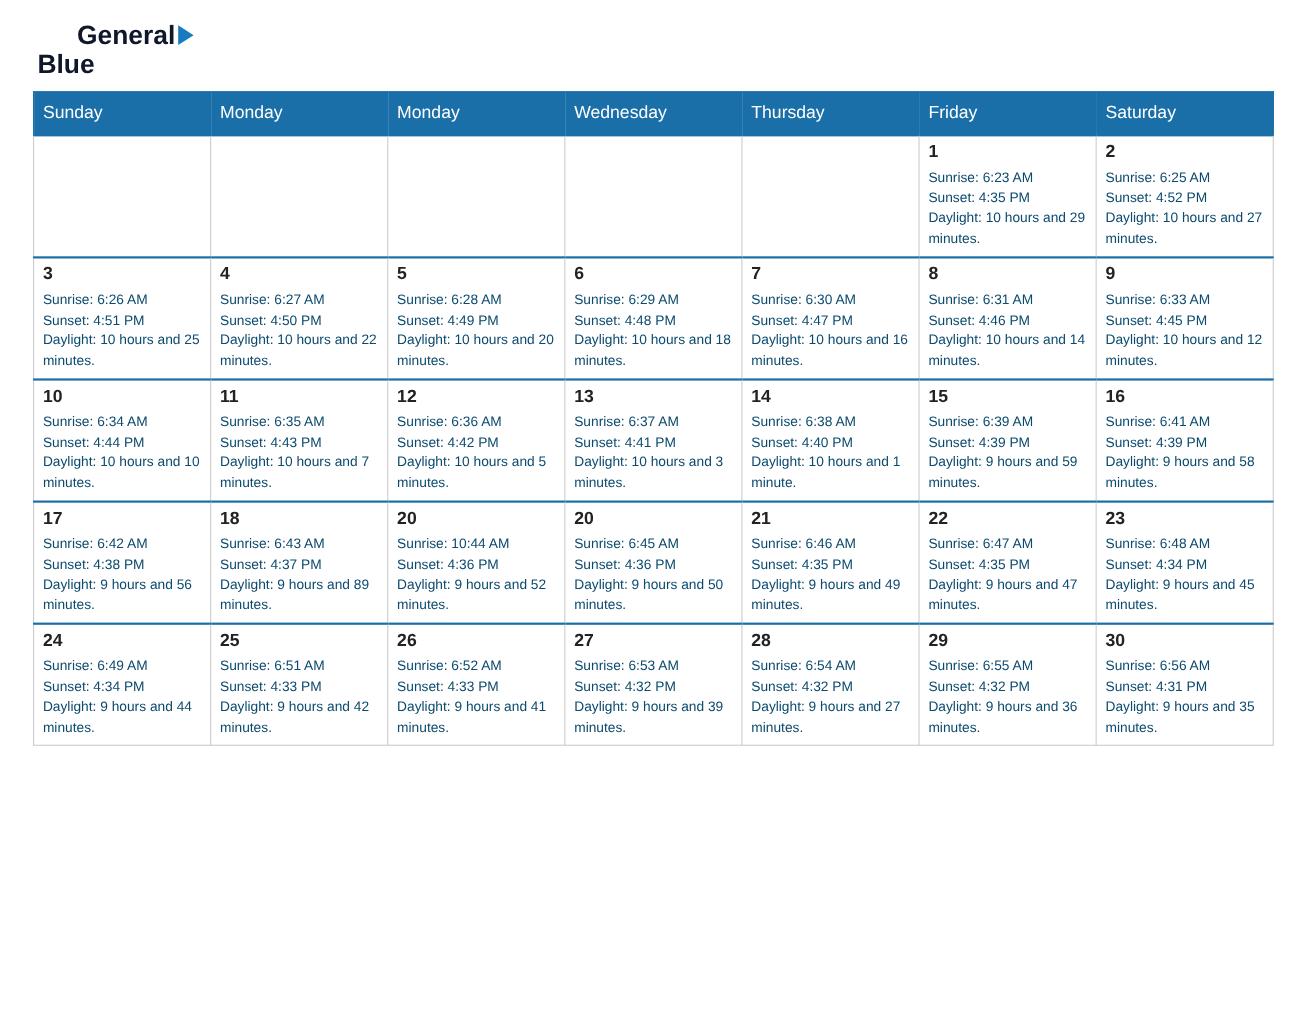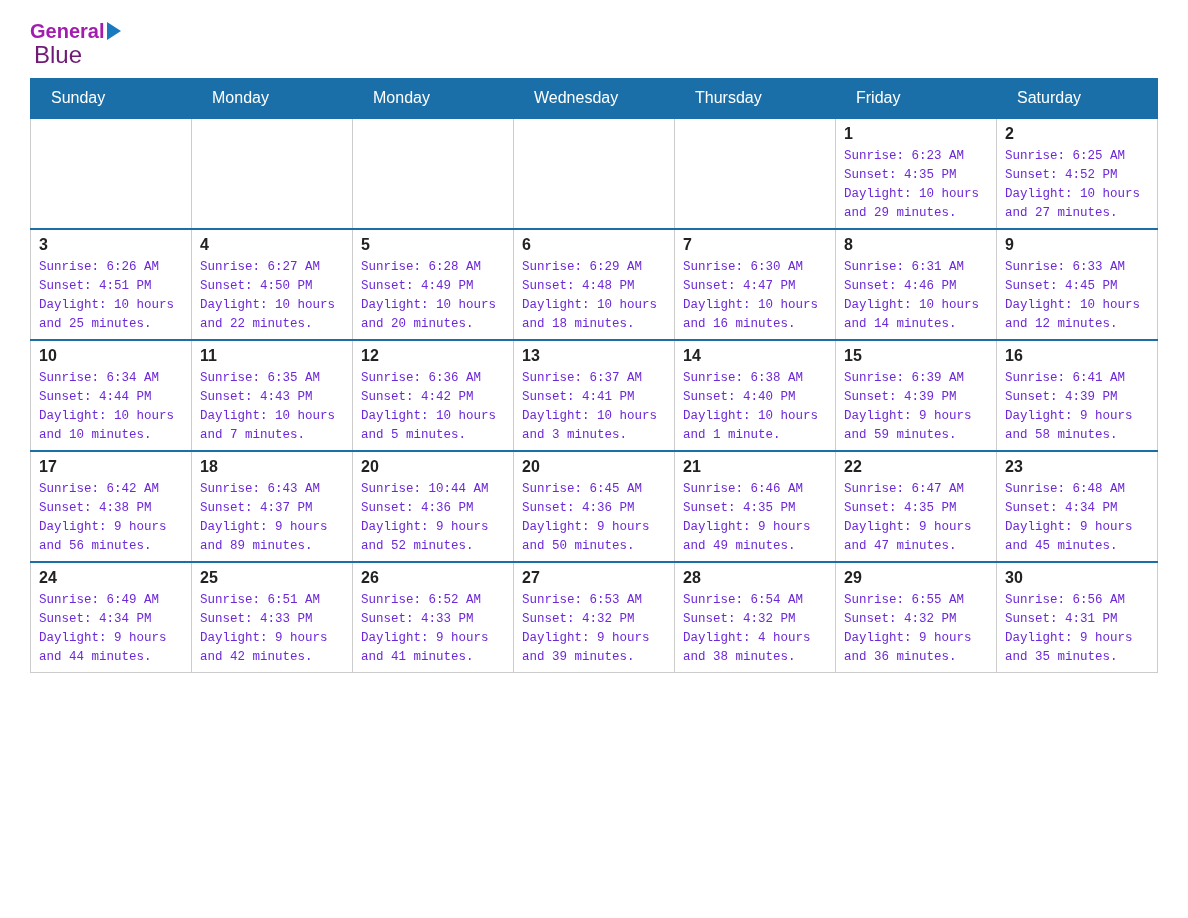--- a/index.html
+++ b/index.html
@@ -39,21 +39,21 @@
     .calendar {
       width: 100%;
       border-collapse: collapse;
       margin-top: 10px;
     }
     .calendar th {
       background-color: #1a6fa8;
       color: #fff;
       font-size: 16px;
       font-weight: normal;
-      padding: 10px 20px;
+      padding: 10px 8px;
       text-align: left;
       border: 1px solid #1a6fa8;
     }
     .calendar td {
       vertical-align: top;
       padding: 6px 8px;
       border: 1px solid #ccc;
       width: 14.28%;
       font-size: 13px;
       color: #444;
@@ -64,38 +64,37 @@
     .day-number {
       font-size: 16px;
       font-weight: bold;
       color: #222;
       display: block;
       margin-bottom: 4px;
     }
     .day-info {
       font-size: 12.5px;
       line-height: 1.5;
-      color: #6d28d9;
-      font-family: Liberation Mono, monospace;
+      color: #0c4a6e;
     }
     .empty-cell {
       background: #f9f9f9;
     }
     tr.week-row td {
       border-top: 2px solid #1a6fa8;
     }
   </style>
 </head>
 <body>
 
 <div class="header">
   <div class="logo">
     <div style="display:flex; flex-direction:column; line-height:1.1;">
-      <span style="font-size:20px; font-weight:bold; color:#a21caf; font-family: Arial, sans-serif;">General<span style="display:inline-block; width:0; height:0; border-left:14px solid #1a7abf; border-top:9px solid transparent; border-bottom:9px solid transparent; margin-left:3px; vertical-align:middle; margin-top:-3px;"></span></span>
-      <span style="font-size:24px; font-weight:normal; color:#701a75; font-family: Arial, sans-serif; margin-left:4px;">Blue</span>
+      <span style="font-size:24px; font-weight:bold; color:#0f172a; font-family: Arial, sans-serif; margin-left: 40px;">General<span style="display:inline-block; width:0; height:0; border-left:14px solid #1a7abf; border-top:9px solid transparent; border-bottom:9px solid transparent; margin-left:3px; vertical-align:middle; margin-top:-3px;"></span></span>
+      <span style="font-size:24px; font-weight:bold; color:#0f172a; font-family: Arial, sans-serif; margin-left:4px;">Blue</span>
     </div>
   </div>
   <div class="title-section">
     <div class="calendar-title"></div>
     <div class="calendar-subtitle"></div>
   </div>
 </div>
 
 <table class="calendar">
   <thead>
@@ -338,21 +337,21 @@
             <div>Sunrise: 6:53 AM</div>
             <div>Sunset: 4:32 PM</div>
             <div>Daylight: 9 hours and 39 minutes.</div>
           </div>
         </td>
         <td>
           <span class="day-number">28</span>
           <div class="day-info">
             <div>Sunrise: 6:54 AM</div>
             <div>Sunset: 4:32 PM</div>
-            <div>Daylight: 4 hours and 38 minutes.</div>
+            <div>Daylight: 9 hours and 27 minutes.</div>
           </div>
         </td>
         <td>
           <span class="day-number">29</span>
           <div class="day-info">
             <div>Sunrise: 6:55 AM</div>
             <div>Sunset: 4:32 PM</div>
             <div>Daylight: 9 hours and 36 minutes.</div>
           </div>
         </td>

